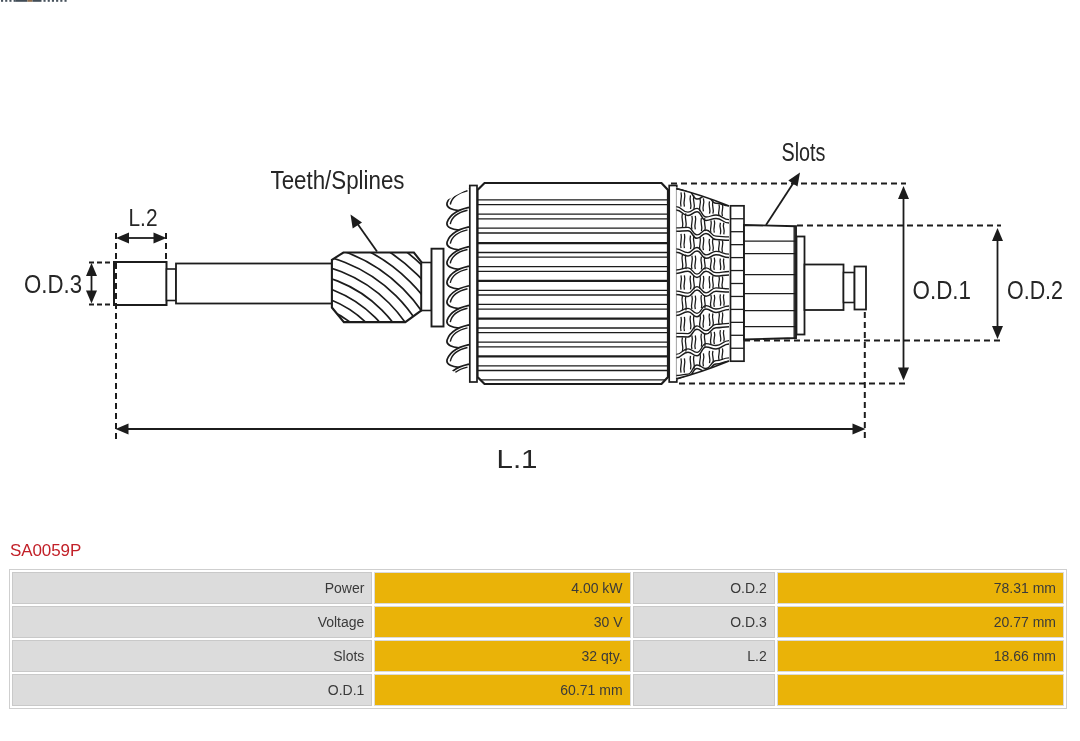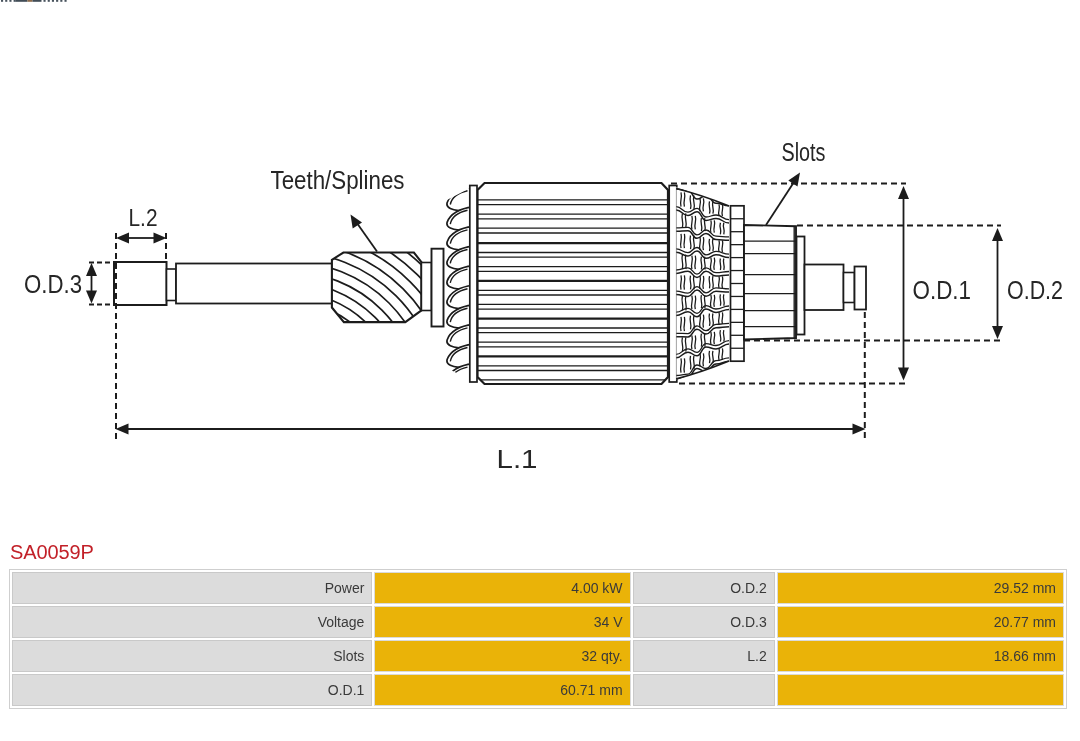--- a/index.html
+++ b/index.html
@@ -1,18 +1,18 @@
 <!DOCTYPE html>
 <html><head><meta charset="utf-8">
 <style>
 html,body{margin:0;padding:0;background:#fff;-webkit-font-smoothing:antialiased}
 body{width:1080px;height:741px;overflow:hidden;font-family:"Liberation Sans",sans-serif;position:relative}
 svg{position:absolute;left:0;top:0}
 svg text{font-family:"Liberation Sans",sans-serif}
-#code{position:absolute;left:10px;top:540.5px;font-size:20px;color:#c22028;letter-spacing:-0.1px}
+#code{position:absolute;left:10px;top:540.5px;font-size:17px;color:#c22028;letter-spacing:-0.1px}
 table{position:absolute;left:9px;top:569px;border-collapse:separate;border-spacing:2px;border:1px solid #cfcfcf;width:1058px;table-layout:fixed}
 td{box-sizing:border-box;height:32px;font-size:14px;color:#3a3a3a;text-align:right;padding:0 7px 0 0;vertical-align:middle;overflow:hidden}
 td.l{background:#dcdcdc;border:1px solid #c9c9c9}
 td.v{background:#eab308;border:1px solid #dadada}
 </style></head>
 <body>
 <svg width="1080" height="530" viewBox="0 0 1080 530">
 <rect x="1.0" y="0" width="2.1" height="1.8" fill="#47525c"></rect>
     <rect x="5.2" y="0" width="2.1" height="1.8" fill="#47525c"></rect>
     <rect x="9.4" y="0" width="2.1" height="1.8" fill="#47525c"></rect>
@@ -294,25 +294,25 @@
       <col style="width:360px">
       <col style="width:256px">
       <col style="width:142px">
       <col style="width:287px">
     </colgroup>
 <tbody>
       <tr>
         <td class="l">Power</td>
         <td class="v">4.00 kW</td>
         <td class="l">O.D.2</td>
-        <td class="v">29.52 mm</td>
+        <td class="v">78.31 mm</td>
       </tr>
 <tr>
         <td class="l">Voltage</td>
-        <td class="v">34 V</td>
+        <td class="v">30 V</td>
         <td class="l">O.D.3</td>
         <td class="v">20.77 mm</td>
       </tr>
 <tr>
         <td class="l">Slots</td>
         <td class="v">32 qty.</td>
         <td class="l">L.2</td>
         <td class="v">18.66 mm</td>
       </tr>
 <tr>

